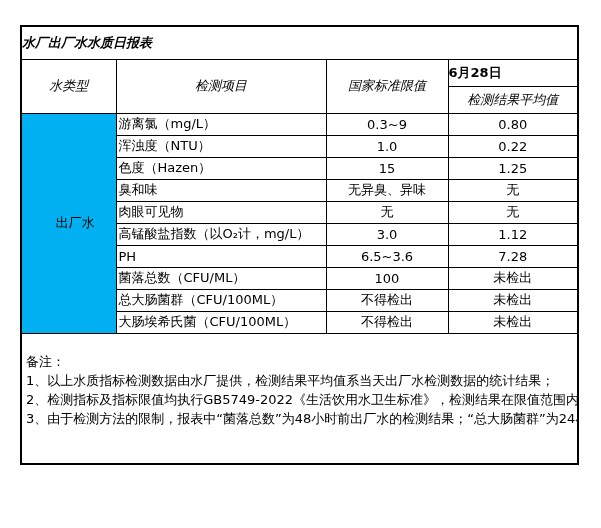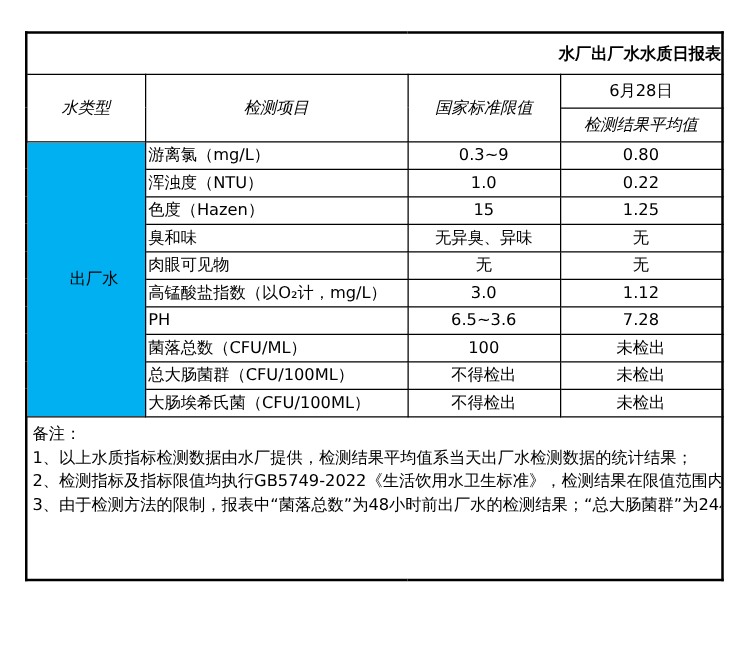--- a/index.html
+++ b/index.html
@@ -27,55 +27,56 @@
   }
   table.report td {
     border: 1px solid var(--line);
     font-size: 13px;
     color: #000;
     overflow: hidden;
     white-space: nowrap;
   }
   td.title-cell {
     height: 33px;
-    text-align: right;
+    text-align: left;
     font-size: 16px;
     font-weight: bold;
+    font-style: italic;
   }
   td.header-cell {
     text-align: center;
     font-size: 13px;
     font-style: italic;
   }
   tr.header-row-1 td { height: 27px; }
   tr.header-row-2 td { height: 27px; }
   td.date-cell {
-    text-align: center;
+    text-align: left;
     font-size: 14px;
-    font-weight: normal;
+    font-weight: bold;
   }
   tr.data-row td { height: 22px; }
   td.water-type-cell {
     background: var(--accent);
     text-align: center;
     font-size: 13px;
     padding-left: 13px;
   }
   td.item-cell {
     text-align: left;
     padding-left: 2px;
   }
   td.limit-cell, td.result-cell {
     text-align: center;
   }
   td.remarks-cell {
     height: 131px;
     vertical-align: top;
     text-align: left;
-    padding: 4px 5px 0 4px;
+    padding: 18px 5px 0 4px;
     white-space: normal;
     line-height: 19px;
     font-size: 13px;
   }
   .note-line { display: block; }
 </style>
 </head>
 <body>
 
 <div class="page">

